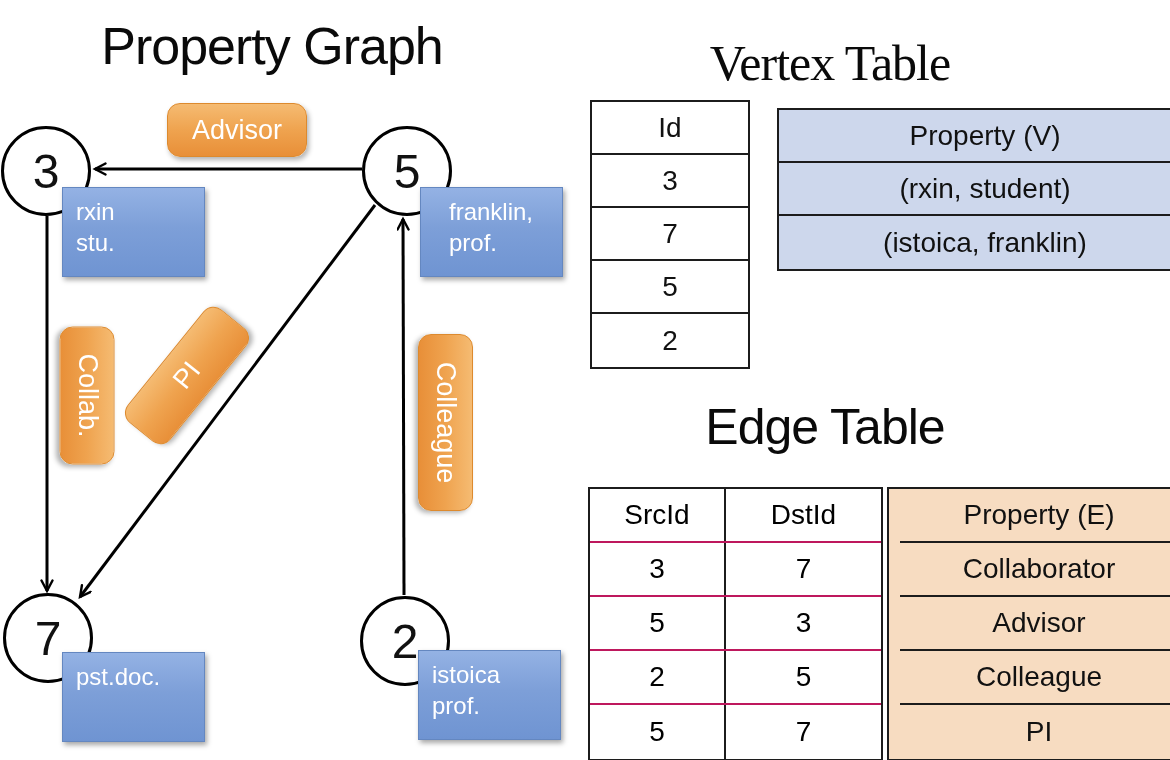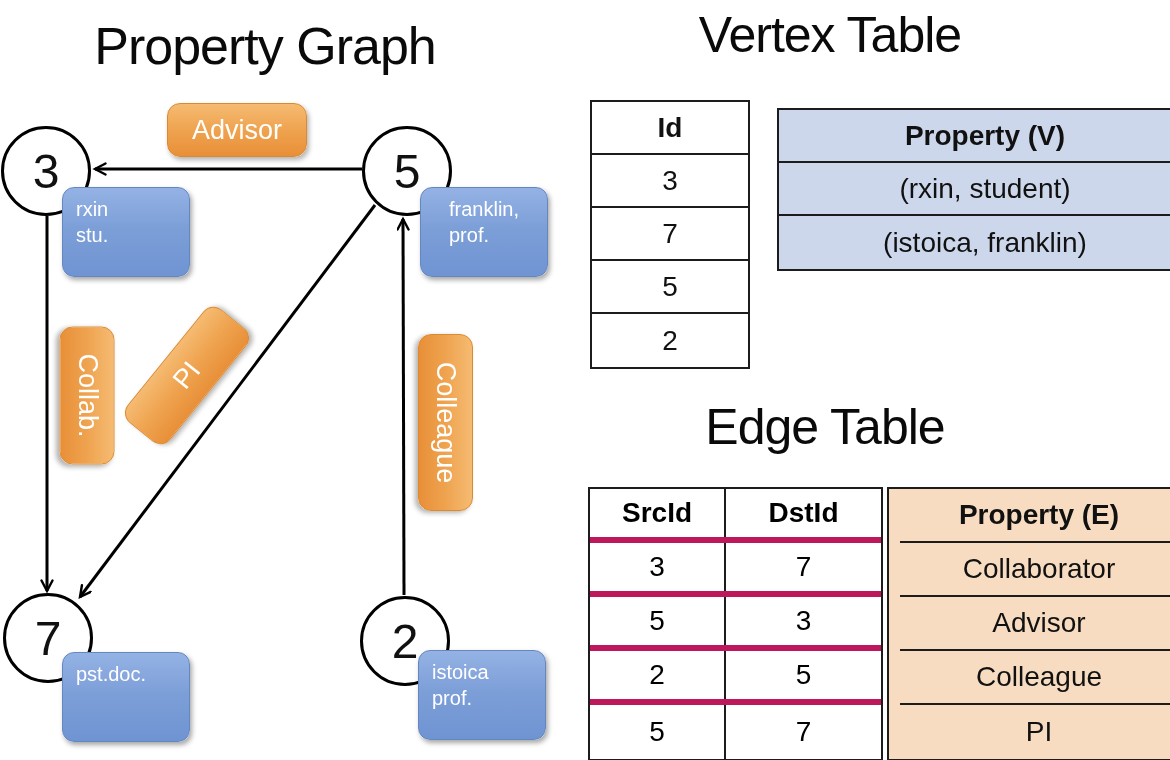--- a/index.html
+++ b/index.html
@@ -4,44 +4,44 @@
 <style>
   html,body{margin:0;padding:0;background:#ffffff;}
   .canvas{
     position:relative;width:1170px;height:760px;overflow:hidden;
     font-family:"Liberation Sans", sans-serif;background:#ffffff;color:#000;
   }
   .title{
     position:absolute;text-align:center;font-size:50px;letter-spacing:-1px;
     color:#0a0a0a;white-space:nowrap;
   }
-  #pg-title{left:0;top:16px;width:530px;font-size:52px;}
-  #vt-title{left:560px;top:6px;width:540px;}
+  #pg-title{left:0;top:16px;width:530px;font-size:52px;padding-left:7px;}
+  #vt-title{left:560px;top:34px;width:540px;font-family:Liberation Serif, serif;}
   #et-title{left:560px;top:398px;width:530px;}
 
   
   .node{
     position:absolute;width:90px;height:90px;border-radius:50%;
     border:3.5px solid #000;background:#fff;box-sizing:border-box;
     display:flex;align-items:center;justify-content:center;
     font-size:48px;color:#111;z-index:2;
   }
   #node-3{left:1px;top:126px;}
   #node-5{left:362px;top:126px;}
   #node-7{left:3px;top:593px;}
   #node-2{left:360px;top:596px;}
 
   .edges{position:absolute;left:0;top:0;z-index:3;}
 
   
   .vbox{
-    position:absolute;width:128px;height:90px;border-radius:12px;box-sizing:border-box;
+    position:absolute;width:143px;height:90px;border-radius:0;box-sizing:border-box;
     background:linear-gradient(180deg,#94b2e4 0%,#7d9fd8 45%,#6f94d2 100%);
     border:1px solid #6487c0;box-shadow:2px 3px 5px rgba(0,0,0,0.35);
-    color:#fff;font-size:20px;line-height:1.3;padding:8px 0 0 13px;z-index:4;
+    color:#fff;font-size:24px;line-height:1.3;padding:8px 0 0 13px;z-index:4;
   }
   .vbox span{display:block;}
   #vbox-rxin{left:62px;top:187px;}
   #vbox-franklin{left:420px;top:187px;padding-left:28px;}
   #vbox-jgonzal{left:62px;top:652px;}
   #vbox-istoica{left:418px;top:650px;}
 
   
   .pill{
     position:absolute;border-radius:13px;box-sizing:border-box;
@@ -55,29 +55,29 @@
   #pill-pi{left:114px;top:348px;width:146px;height:55px;transform:rotate(-51deg);}
   #pill-colleague{left:357px;top:395px;width:177px;height:55px;transform:rotate(90deg);}
 
   
   .tbox{position:absolute;border:2px solid #1c1c1c;box-sizing:content-box;z-index:2;}
   .trow{
     display:flex;align-items:center;justify-content:center;
     font-size:28px;color:#111;box-sizing:border-box;border-bottom:2px solid #1c1c1c;
   }
   .trow:last-child{border-bottom:none;}
-  .th{font-weight:bold;}
+  .th{font-weight:normal;}
 
   #vt-id-box{left:590px;top:100px;width:156px;}
   #vt-id-box .trow{height:53px;}
   #vt-prop-box{left:753px;top:108px;width:412px;background:#cdd7ec;margin-left:24px;}
   #vt-prop-box .trow{height:53px;}
 
   #et-ids-box{left:588px;top:487px;width:291px;display:block;}
-  .et-grid-row{display:flex;height:54px;box-sizing:border-box;border-bottom:6px solid #be185d;}
+  .et-grid-row{display:flex;height:54px;box-sizing:border-box;border-bottom:2px solid #be185d;}
   .et-grid-row:last-child{border-bottom:none;}
   .et-cell{
     display:flex;align-items:center;justify-content:center;font-size:28px;
     box-sizing:border-box;height:100%;
   }
   .et-cell.c1{width:136px;border-right:2px solid #1c1c1c;}
   .et-cell.c2{flex:1;}
   #et-prop-box{left:887px;top:487px;width:278px;background:#f7dcc1;padding-left:11px;}
   #et-prop-box .trow{height:54px;}
 </style>

